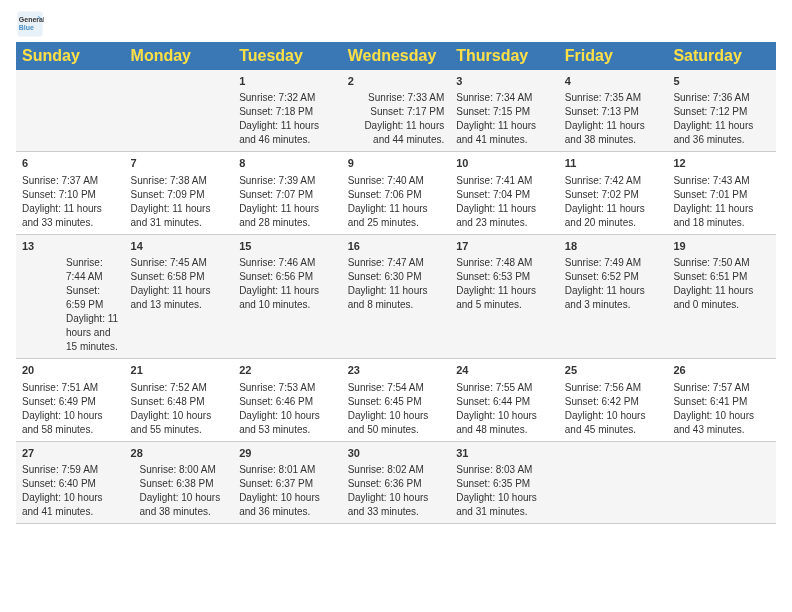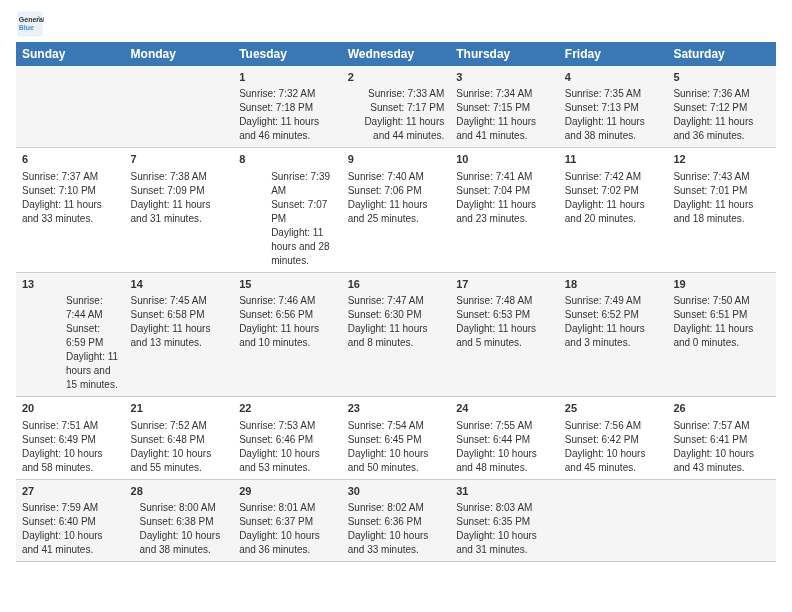--- a/index.html
+++ b/index.html
@@ -51,24 +51,24 @@
       font-size: 14px;
       color: #555;
     }
     table {
       width: 100%;
       border-collapse: collapse;
       font-size: 10.5px;
     }
     thead tr th {
       background-color: #3a78b5;
-      color: #ffffff;
+      color: #fde047;
       padding: 5px 6px;
       text-align: left;
-      font-size: 12px;
+      font-size: 16px;
       font-weight: bold;
     }
     tbody tr {
       border-bottom: 1px solid #ccc;
     }
     tbody tr td {
       vertical-align: top;
       padding: 4px 6px;
       color: #333;
       line-height: 1.4;
@@ -170,21 +170,21 @@
 Daylight: 11 hours and 33 minutes.</div>
           </td>
           <td>
             <span class="day-num">7</span>
             <div class="day-info" style="white-space: pre-line;">Sunrise: 7:38 AM
 Sunset: 7:09 PM
 Daylight: 11 hours and 31 minutes.</div>
           </td>
           <td>
             <span class="day-num">8</span>
-            <div class="day-info" style="white-space: pre-line; margin-left: 32px;">Sunrise: 7:39 AM
+            <div class="day-info" style="white-space: pre-line;">Sunrise: 7:39 AM
 Sunset: 7:07 PM
 Daylight: 11 hours and 28 minutes.</div>
           </td>
           <td>
             <span class="day-num">9</span>
             <div class="day-info" style="white-space: pre-line;">Sunrise: 7:40 AM
 Sunset: 7:06 PM
 Daylight: 11 hours and 25 minutes.</div>
           </td>
           <td>

